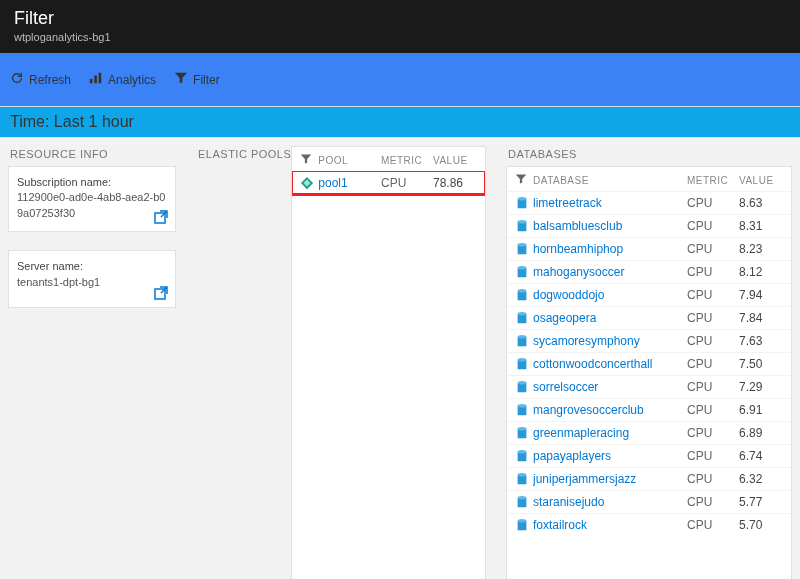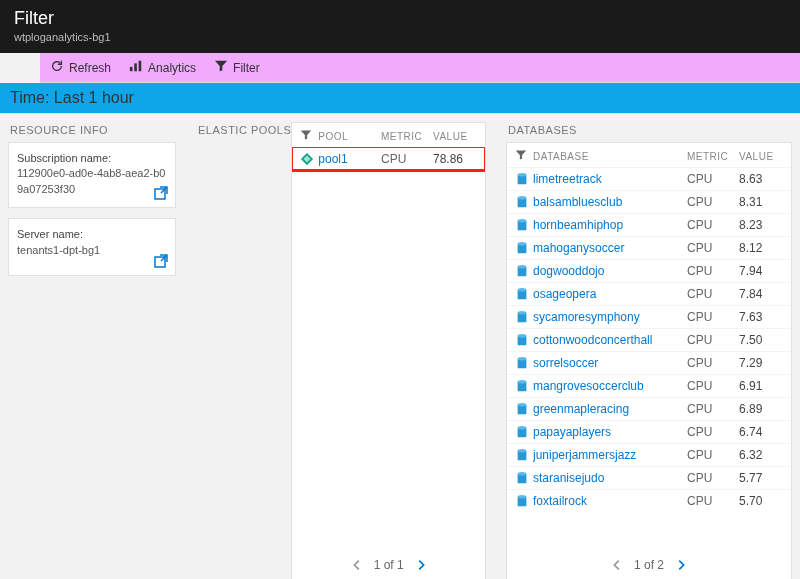--- a/index.html
+++ b/index.html
@@ -1,27 +1,27 @@
 <!DOCTYPE html>
 <html><head>
 <meta charset="utf-8">
 <style>
   * { box-sizing: border-box; margin: 0; padding: 0; }
   html, body { width: 800px; height: 579px; font-family: "Segoe UI", Arial, sans-serif; font-size: 12px; color: #333; background: #f2f2f2; overflow: hidden; }
   .header-dark { background: #1a1a1a; color: #fff; padding: 8px 14px 10px 14px; }
   .header-dark .title { font-size: 18px; font-weight: 300; }
   .header-dark .subtitle { font-size: 11px; color: #bbb; margin-top: 2px; }
-  .toolbar { background: #f0abfc; border-bottom: 1px solid #ddd; padding: 6px 10px; display: flex; gap: 18px; align-items: center; margin-left: 40px; }
+  .toolbar { background: #3b82f6; border-bottom: 1px solid #ddd; padding: 18px 10px; display: flex; gap: 18px; align-items: center; }
   .toolbar .tbtn { display: flex; align-items: center; gap: 5px; cursor: pointer; font-size: 12px; color: #333; }
   .toolbar svg { width: 14px; height: 14px; }
   .timebar { background: #0ea5e9; border-bottom: 1px solid #ddd; padding: 6px 10px; font-size: 16px; }
   .main { display: flex; padding: 8px 8px 0 8px; gap: 20px; height: calc(100% - 112px); }
   .col-title { font-size: 11px; letter-spacing: .5px; color: #777; text-transform: uppercase; margin: 2px 0 6px 2px; }
   .sidebar { width: 168px; flex: 0 0 168px; }
-  .card { background: #fff; border: 1px solid #e1e1e1; padding: 8px 8px 10px 8px; margin-bottom: 10px; position: relative; font-size: 11px; line-height: 1.4; color: #555; min-height: 58px; }
+  .card { background: #fff; border: 1px solid #e1e1e1; padding: 8px 8px 10px 8px; margin-bottom: 18px; position: relative; font-size: 11px; line-height: 1.4; color: #555; min-height: 58px; }
   .card .label { color: #444; }
   .card .popout { position: absolute; right: 6px; bottom: 6px; width: 16px; height: 16px; cursor: pointer; color: #0078d4; }
   .panel { background: #fff; border: 1px solid #e1e1e1; flex: 1 1 auto; display: flex; flex-direction: column; min-width: 0; }
   .panel-pools { flex: 0 0 280px; }
   .tbl-head { display: flex; align-items: center; padding: 6px 8px 4px 8px; font-size: 10px; color: #888; letter-spacing: .5px; }
   .tbl-head .h-icon { width: 18px; }
   .tbl-head .h-name { flex: 1; }
   .tbl-head .h-metric { width: 52px; }
   .tbl-head .h-value { width: 44px; text-align: left; }
   .rows { flex: 1 1 auto; overflow: hidden; }

